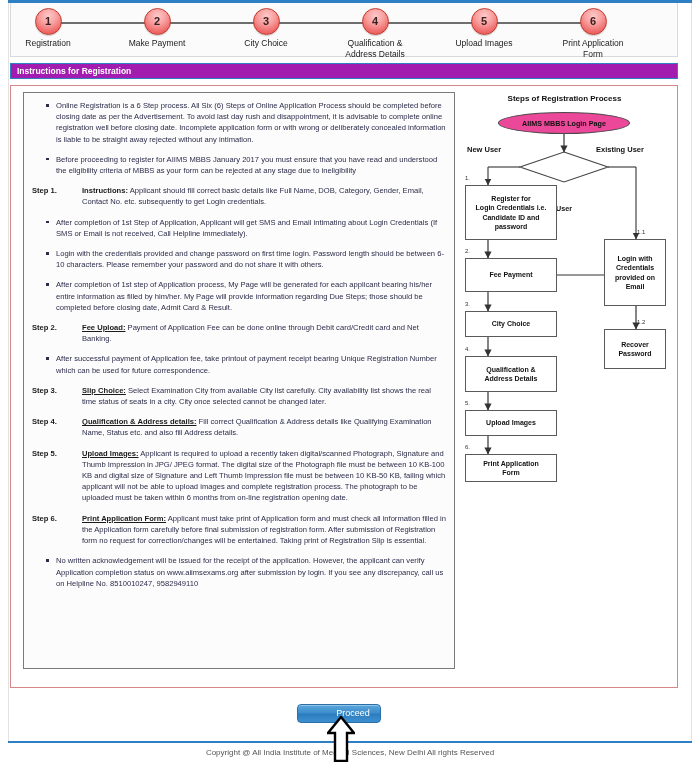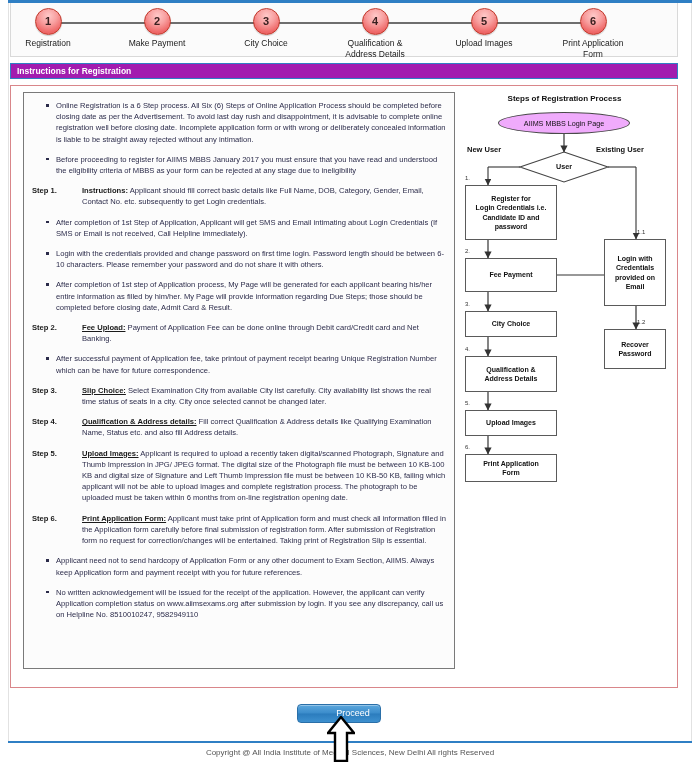--- a/index.html
+++ b/index.html
@@ -165,34 +165,35 @@
   .fc-edgelabel {
     position: absolute;
     font-size: 7.5px;
     font-weight: bold;
     color: #111;
   }
   .fc-oval {
     position: absolute;
     border: 1px solid #4a4a4a;
     border-radius: 50%;
-    background: #f0abfc;
+    background: #ec4899;
     font-size: 7.2px;
-    font-weight: normal;
+    font-weight: bold;
     color: #111;
     display: flex;
     align-items: center;
     justify-content: center;
   }
   .fc-diamond-label {
     position: absolute;
     font-size: 7.2px;
     font-weight: bold;
     color: #111;
     text-align: center;
+    margin-top: 42px;
   }
 
   
   .proceed-btn {
     position: absolute; left: 297px; top: 704px;
     width: 84px; height: 19px;
     background: linear-gradient(to bottom, #5ba7dd 0%, #3b8ccb 48%, #2b7cbd 52%, #3d90cf 100%);
     border: 1px solid #2a6fa8;
     border-radius: 4px;
     color: #ffffff;
@@ -280,26 +281,25 @@
 
     <div class="instructions-area">
       <ul id="instructions-list">
           <li class="para bullet-item"><span>Online Registration is a 6 Step process. All Six (6) Steps of Online Application Process should be completed before closing date as per the Advertisement. To avoid last day rush and disappointment, it is advisable to complete online registration well before closing date. Incomplete application form or with wrong or deliberately concealed information is liable to be straight away rejected without any intimation.</span></li>
           <li class="para bullet-item"><span>Before proceeding to register for AIIMS MBBS January 2017 you must ensure that you have read and understood the eligibility criteria of MBBS as your form can be rejected at any stage due to ineligibility</span></li>
           <li class="para step-item"><span class="step-tag">Step 1.</span><span class="step-title">Instructions:</span><span> Applicant should fill correct basic details like Full Name, DOB, Category, Gender, Email, Contact No. etc. subsequently to get Login credentials.</span></li>
           <li class="para bullet-item"><span>After completion of 1st Step of Application, Applicant will get SMS and Email intimating about Login Credentials (If SMS or Email is not received, Call Helpline immediately).</span></li>
           <li class="para bullet-item"><span>Login with the credentials provided and change password on first time login. Password length should be between 6-10 characters. Please remember your password and do not share it with others.</span></li>
           <li class="para bullet-item"><span>After completion of 1st step of Application process, My Page will be generated for each applicant bearing his/her entire information as filled by him/her. My Page will provide information regarding Due Steps; those should be completed before closing date, Admit Card &amp; Result.</span></li>
           <li class="para step-item"><span class="step-tag">Step 2.</span><span class="step-title underline">Fee Upload:</span><span> Payment of Application Fee can be done online through Debit card/Credit card and Net Banking.</span></li>
-          <li class="para bullet-item"><span>After successful payment of Application fee, take printout of payment receipt bearing Unique Registration Number which can be have for future correspondence.</span></li>
+          <li class="para bullet-item"><span>After successful payment of Application fee, take printout of payment receipt bearing Unique Registration Number which can be used for future correspondence.</span></li>
           <li class="para step-item"><span class="step-tag">Step 3.</span><span class="step-title underline">Slip Choice:</span><span> Select Examination City from available City list carefully. City availability list shows the real time status of seats in a city. City once selected cannot be changed later.</span></li>
           <li class="para step-item"><span class="step-tag">Step 4.</span><span class="step-title underline">Qualification &amp; Address details:</span><span> Fill correct Qualification &amp; Address details like Qualifying Examination Name, Status etc. and also fill Address details.</span></li>
           <li class="para step-item"><span class="step-tag">Step 5.</span><span class="step-title underline">Upload Images:</span><span> Applicant is required to upload a recently taken digital/scanned Photograph, Signature and Thumb Impression in JPG/ JPEG format. The digital size of the Photograph file must be between 10 KB-100 KB and digital size of Signature and Left Thumb Impression file must be between 10 KB-50 KB, failing which applicant will not be able to upload images and complete registration process. The photograph to be uploaded must be taken within 6 months from on-line registration opening date.</span></li>
           <li class="para step-item"><span class="step-tag">Step 6.</span><span class="step-title underline">Print Application Form:</span><span> Applicant must take print of Application form and must check all information filled in the Application form carefully before final submission of registration form. After submission of Registration form no request for correction/changes will be entertained. Taking print of Registration Slip is essential.</span></li>
-          <li class="para bullet-item"><span>Applicant need not to send hardcopy of Application Form or any other document to Exam Section, AIIMS. Always keep Application form and payment receipt with you for future references.</span></li>
           <li class="para bullet-item"><span>No written acknowledgement will be issued for the receipt of the application. However, the applicant can verify Application completion status on www.aiimsexams.org after submission by login. If you see any discrepancy, call us on Helpline No. 8510010247, 9582949110</span></li>
         </ul>
     </div>
 
     <div class="flowchart">
       <div class="fc-title">Steps of Registration Process</div>
 
       <svg class="fc-svg" width="203" height="440">
         <defs>
           <marker id="ah" markerWidth="7" markerHeight="7" refX="5.5" refY="3" orient="auto">

